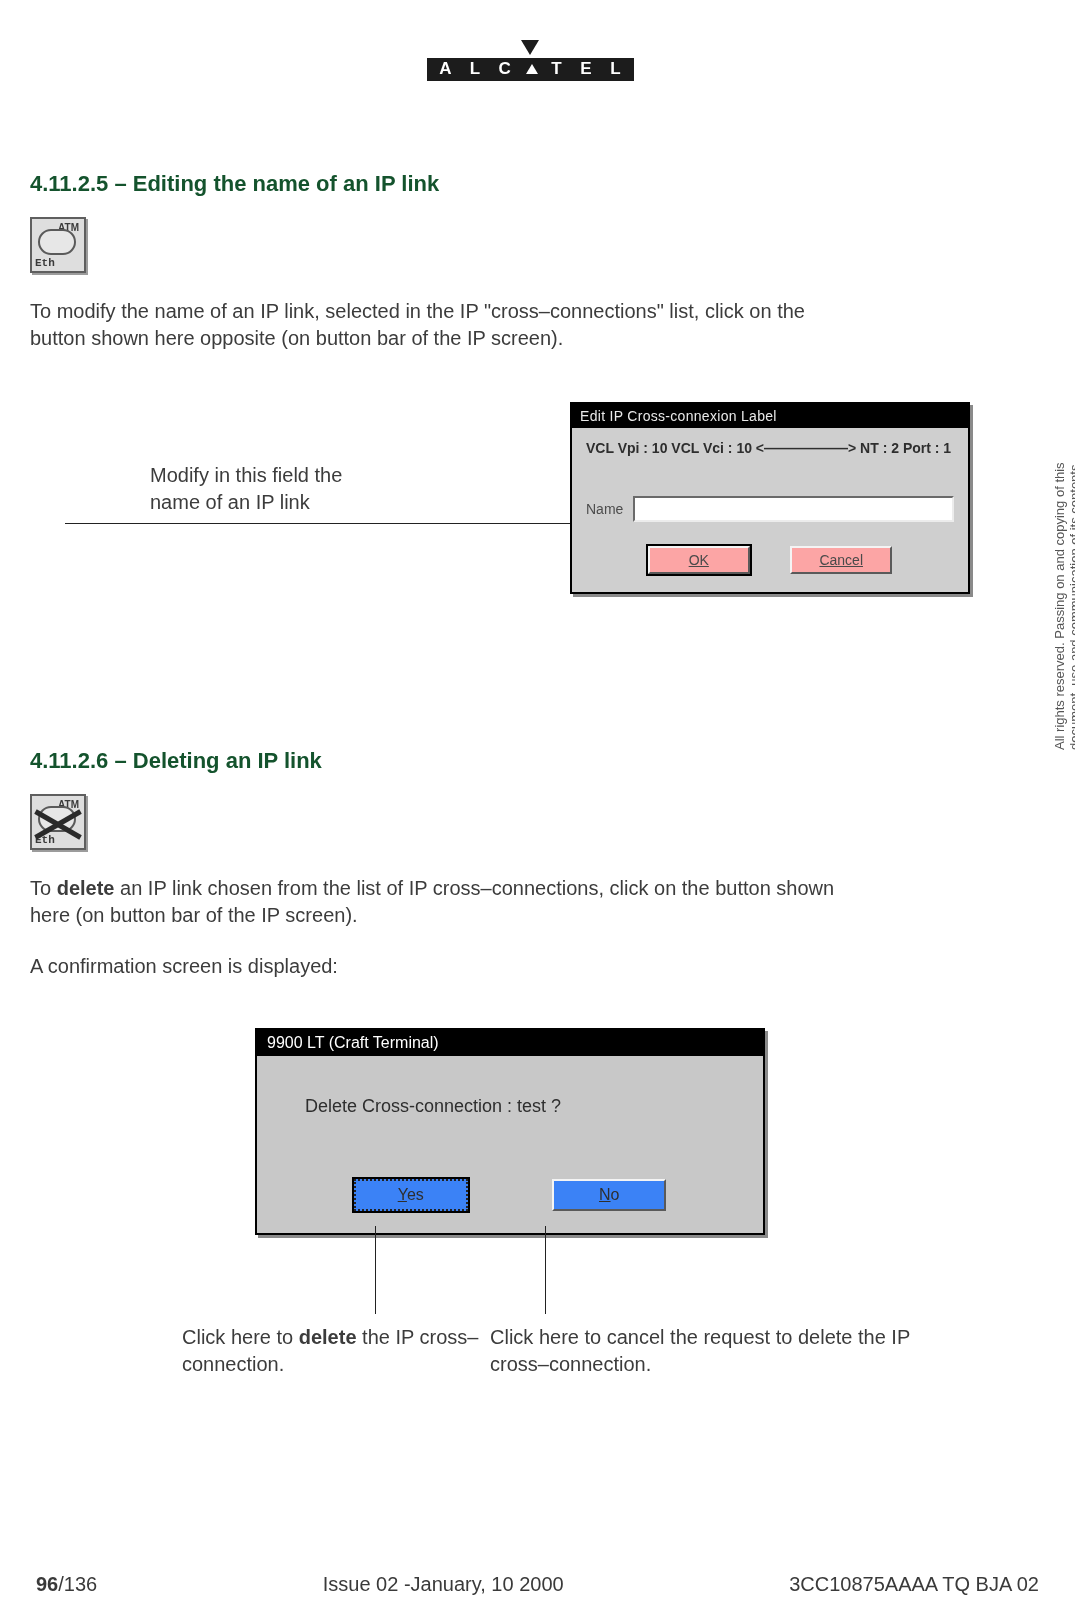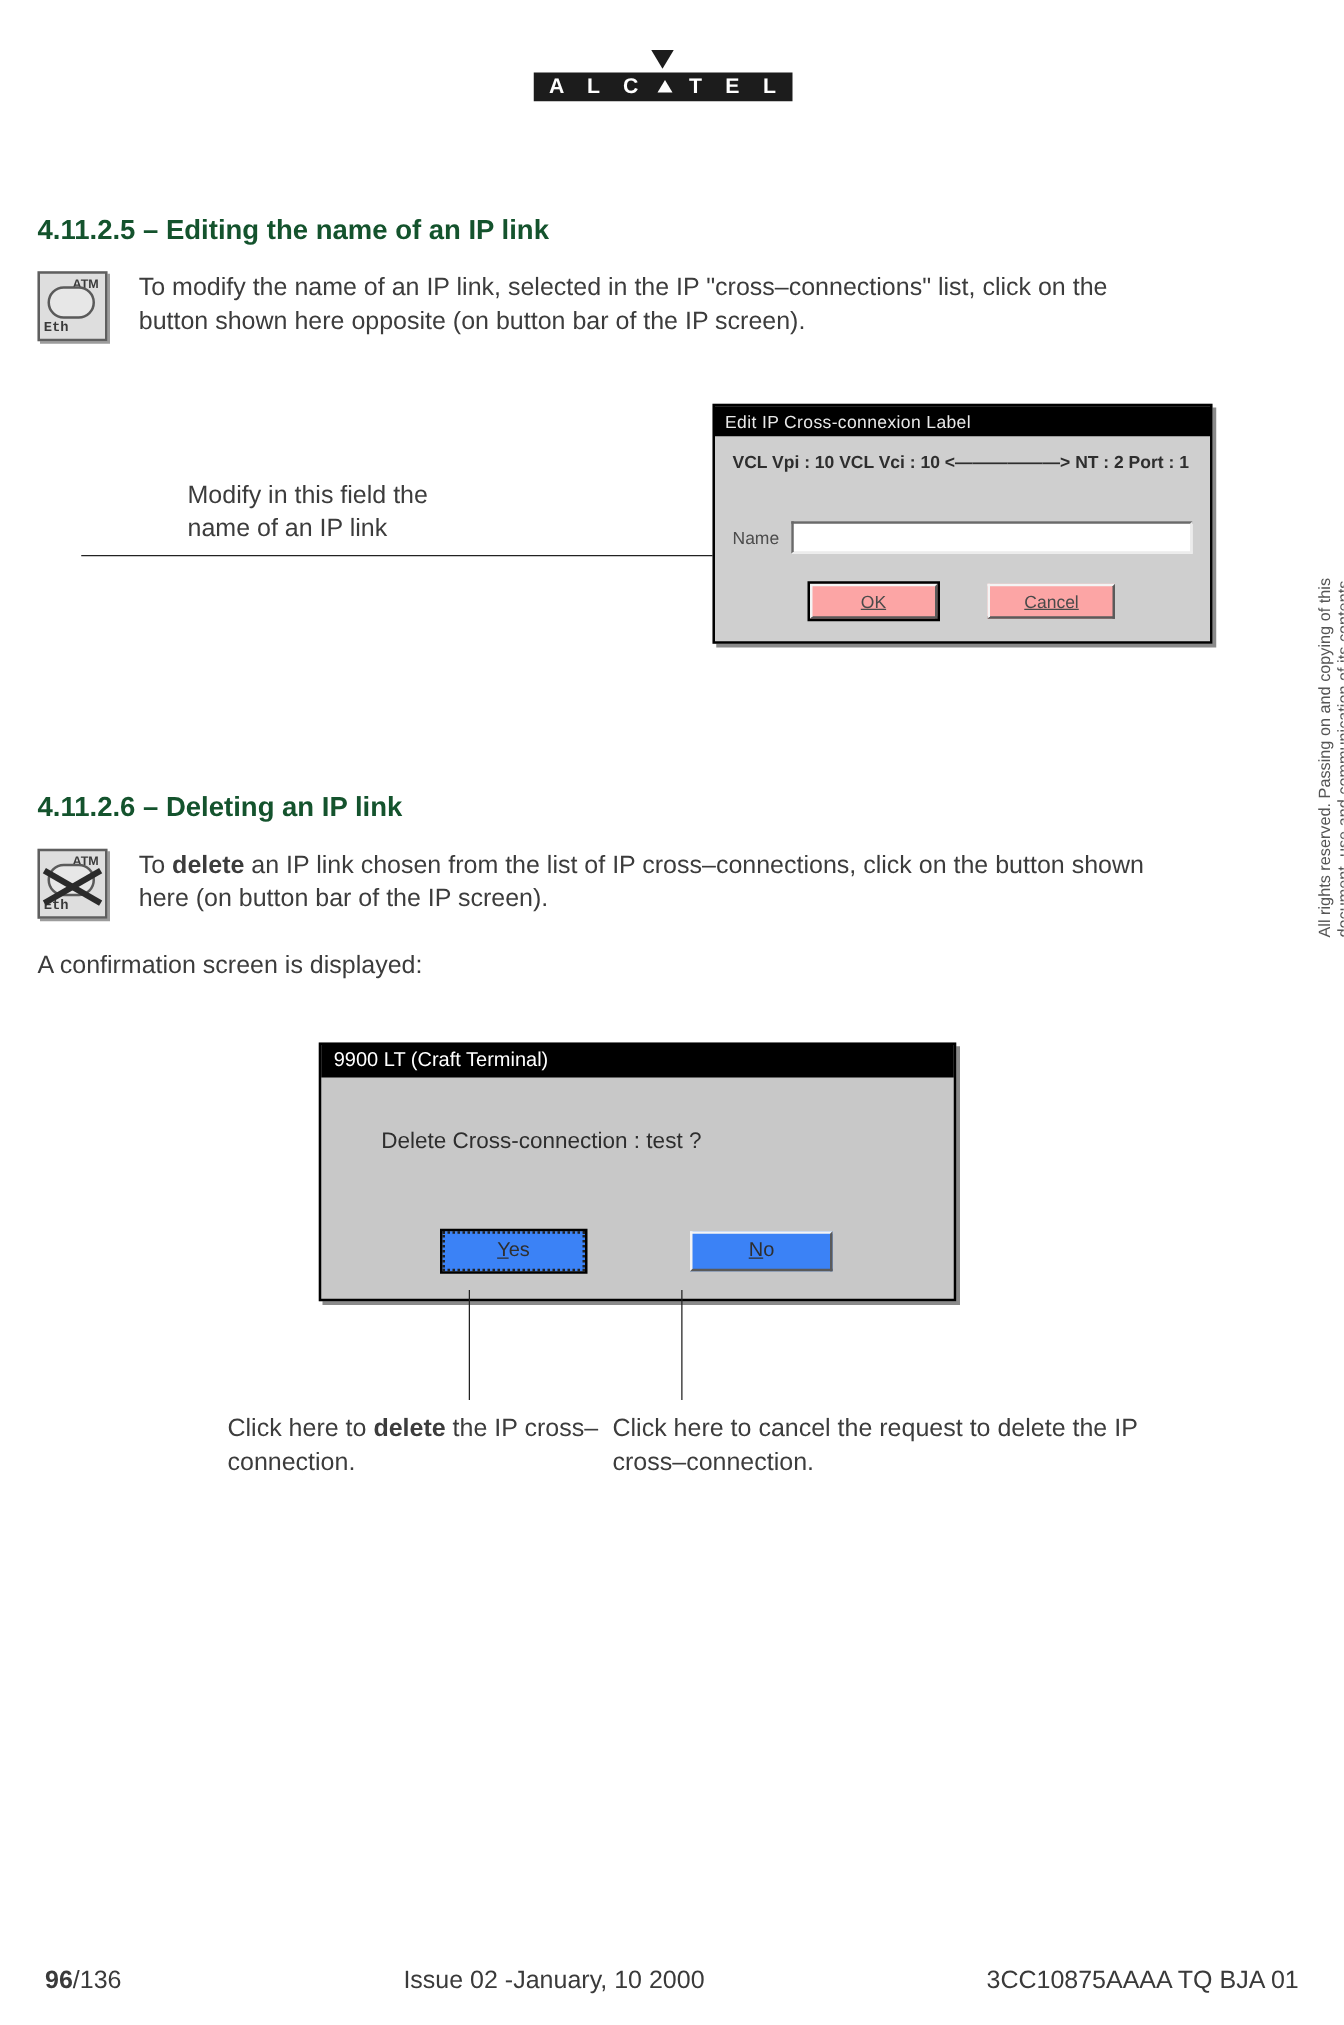--- a/index.html
+++ b/index.html
@@ -57,28 +57,29 @@
     border-bottom: 10px solid #fff;
   }
 
   h3.section {
     font-size: 22px;
     font-weight: 700;
     color: #14532d;
     margin: 90px 0 20px 0;
   }
   h3.section2 {
-    margin-top: 80px;
+    margin-top: 116px;
   }
 
   .para-row {
     display: flex;
     align-items: flex-start;
     gap: 25px;
     margin-top: 20px;
+    flex-direction: column;
   }
   .icon-box {
     width: 56px;
     height: 56px;
     background: #dedede;
     border: 2px solid #5f5f5f;
     box-shadow: 2px 2px 0 #9c9c9c;
     position: relative;
     box-sizing: border-box;
     flex-shrink: 0;
@@ -393,16 +394,16 @@
     <div class="callout2b">Click here to cancel the request to delete the IP cross–connection.</div>
   </div>
 
   <div class="side-note">All rights reserved. Passing on and copying of this
 document, use and communication of its contents
 not permitted without written authorization from ALCATEL</div>
 
   <div class="footer">
     <span class="pg"><b>96</b><span>/136</span></span>
     <span>Issue 02 -January, 10 2000</span>
-    <span>3CC10875AAAA TQ BJA 01</span>
+    <span>3CC10875AAAA TQ BJA 02</span>
   </div>
 
 </div>
 
 </body></html>

